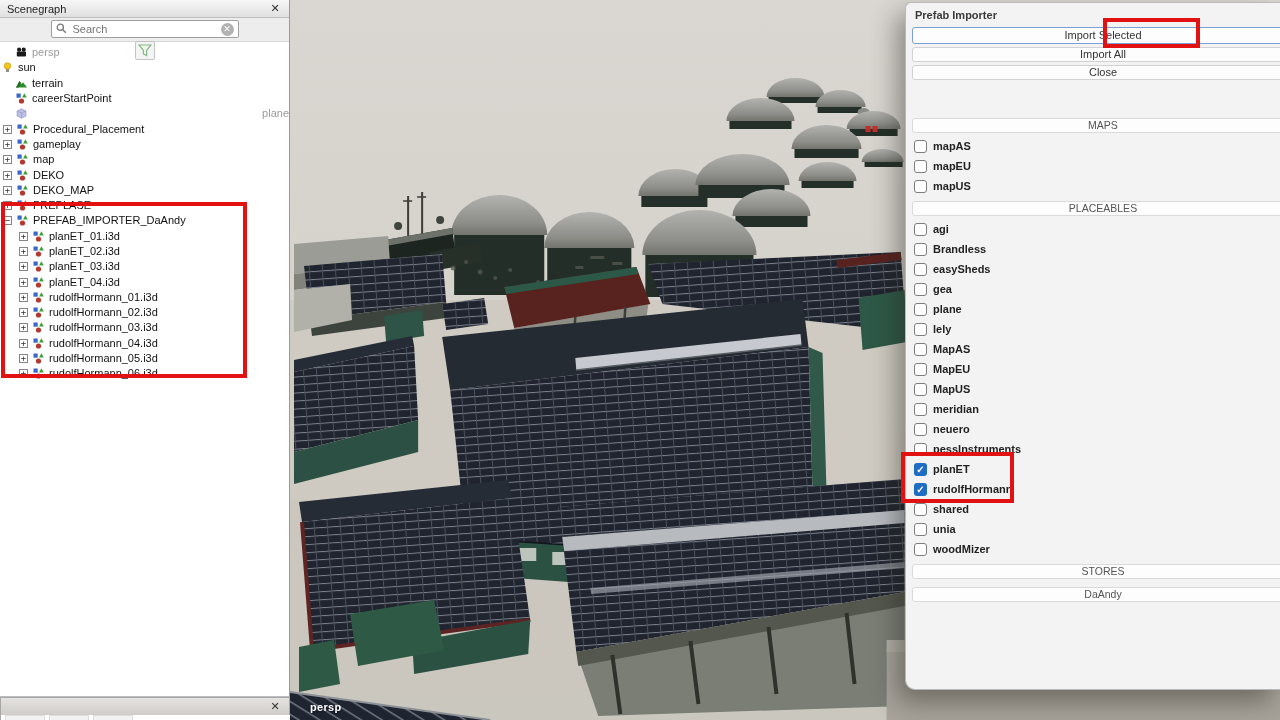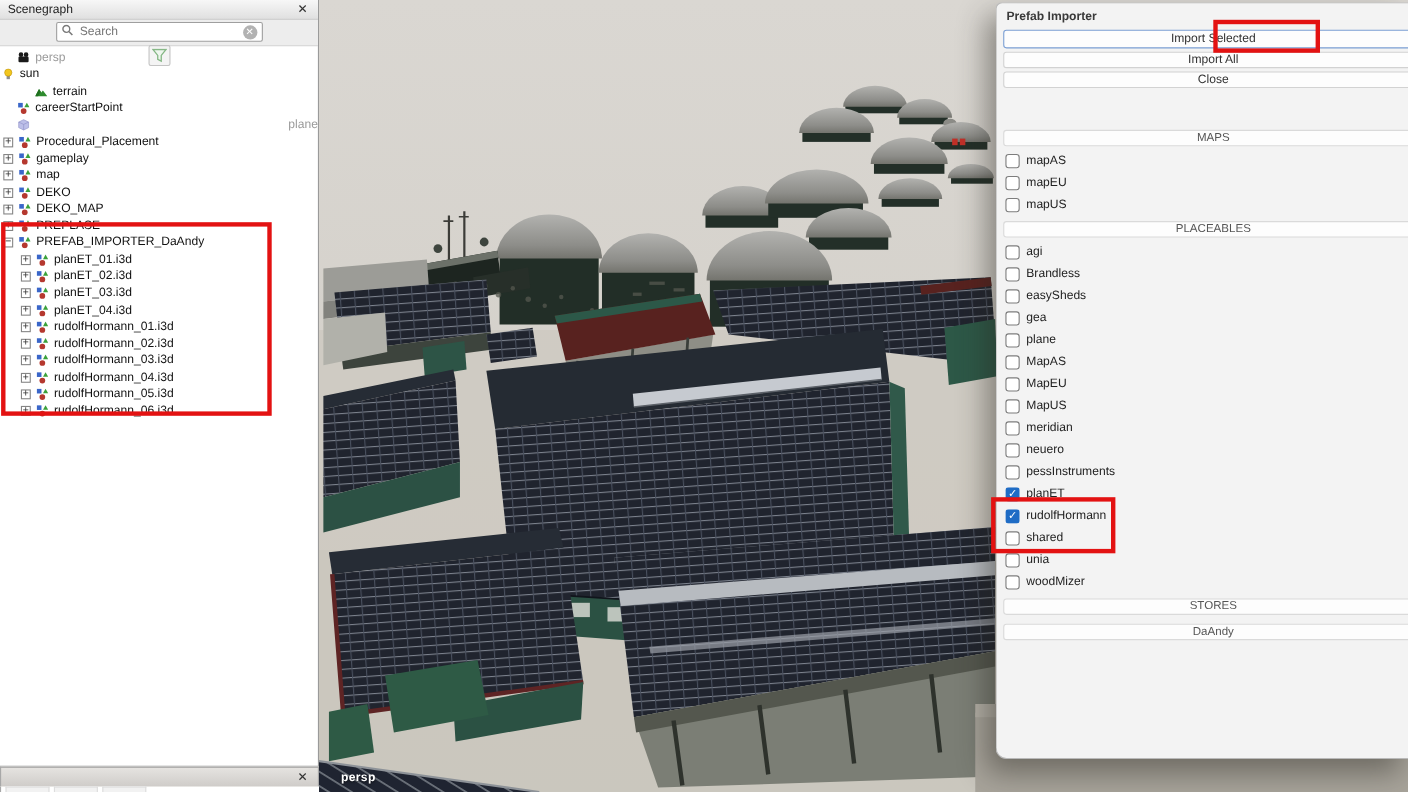--- a/index.html
+++ b/index.html
@@ -52,21 +52,21 @@
     box-shadow:-8px 12px 26px rgba(40,38,30,.45);overflow:hidden;font-size:11px;color:#333;}
   .imp-title{padding:6px 0 0 9px;height:21px;color:#3a3a3a;font-weight:bold;}
   .imp-btn{display:block;margin:3px 0 0 6px;width:calc(100% + 8px);height:15px;background:#fdfdfd;
     border:1px solid #d2d2d2;border-radius:3px;font-size:11px;color:#333;text-align:center;
     line-height:13px;font-family:"Liberation Sans",sans-serif;padding:0;}
   .imp-btn.primary{height:17px;border-color:#7b9fd4;line-height:15px;}
   .imp-spacer{height:30px;}
   .imp-header{margin:8px 0 0 6px;width:calc(100% + 8px);height:15px;background:#fdfdfd;
     border:1px solid #dadada;border-radius:3px;text-align:center;color:#555;
     font-size:10.5px;line-height:13px;}
-  .imp-row{margin:7px 0 0 8px;height:13px;display:flex;align-items:center;gap:6px;}
+  .imp-row{margin:7px 0 0 8px;height:13px;display:flex;align-items:center;gap:6px;font-weight:bold;}
   .cb{width:13px;height:13px;border:1px solid #7d7d7d;border-radius:3px;background:#fff;
     flex:none;font-size:10px;line-height:11px;text-align:center;color:#fff;}
   .cb.checked{border-color:transparent;}
   .imp-row .lbl{line-height:13px;color:#222;}
 
   
   .ann{position:absolute;border:4px solid #e31212;z-index:60;pointer-events:none;}
   #ann-tree{left:1px;top:202px;width:246px;height:176px;}
   #ann-import{left:1103px;top:18px;width:97px;height:30px;}
   #ann-checks{left:901px;top:452px;width:113px;height:51px;}
@@ -296,21 +296,21 @@
       </div>
       <div class="tree-row" style="padding-left: 2px;">
         <span class="tree-icon">
           <svg viewBox="0 0 11 11">
             <rect x="4" y="6.8" width="3" height="3.2" fill="#8f8f8f"></rect>
             <circle cx="5.5" cy="4" r="3.3" fill="#f2c61d" stroke="#b98e00" stroke-width="0.5"></circle>
           </svg>
         </span>
         <span class="tree-label">sun</span>
       </div>
-      <div class="tree-row" style="padding-left: 32px;">
+      <div class="tree-row" style="padding-left: 16px;">
         <span class="tree-icon">
           <svg viewBox="0 0 11 11">
             <path d="M0,9.5 L3.5,3 L5.5,6 L7,4.2 L11,9.5 Z" fill="#2e8b2e"></path>
             <path d="M0,9.5 L3.5,3 L5,5.4 L2.6,9.5 Z" fill="#1f6f1f"></path>
           </svg>
         </span>
         <span class="tree-label">terrain</span>
       </div>
       <div class="tree-row" style="padding-left: 16px;">
         <span class="tree-icon">
@@ -570,20 +570,24 @@
       <div class="imp-row">
         <span class="cb"></span>
         <span class="lbl">gea</span>
       </div>
       <div class="imp-row">
         <span class="cb"></span>
         <span class="lbl">plane</span>
       </div>
       <div class="imp-row">
         <span class="cb"></span>
+        <span class="lbl">lely</span>
+      </div>
+      <div class="imp-row">
+        <span class="cb"></span>
         <span class="lbl">MapAS</span>
       </div>
       <div class="imp-row">
         <span class="cb"></span>
         <span class="lbl">MapEU</span>
       </div>
       <div class="imp-row">
         <span class="cb"></span>
         <span class="lbl">MapUS</span>
       </div>

